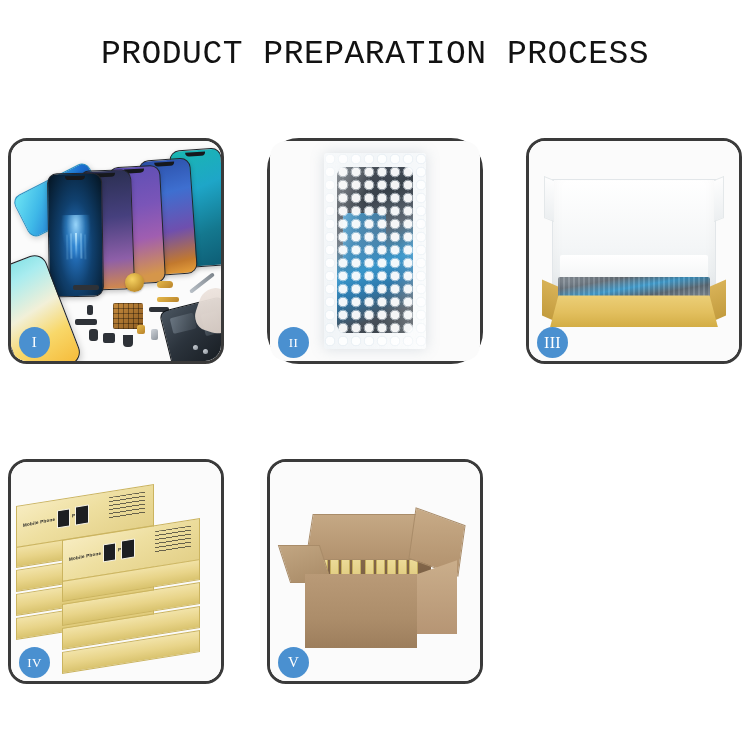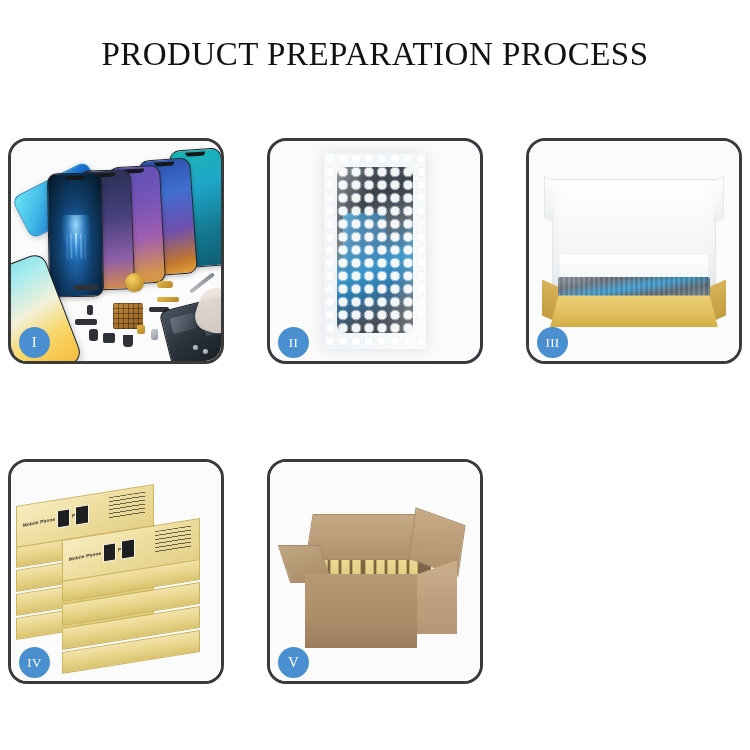--- a/index.html
+++ b/index.html
@@ -25,21 +25,21 @@
     left: 0; top: 0;
     width: 750px;
     text-align: center;
   }
   .title {
     margin-top: 36px;
     font-size: 33px;
     font-weight: 500;
     letter-spacing: 0.5px;
     color: #121212;
-    font-family: Liberation Serif, serif;
+    font-family: Liberation Mono, monospace;
     white-space: nowrap;
   }
   .subtitle {
     margin-top: 9px;
     font-size: 15.5px;
     font-weight: 400;
     color: #1b1b1b;
     letter-spacing: 0.1px;
     white-space: nowrap;
   }
@@ -84,21 +84,21 @@
     background: #4a90d0;
     color: #ffffff;
     font-family: "Liberation Serif", serif;
     font-size: 15px;
     line-height: 31px;
     text-align: center;
     letter-spacing: 0.3px;
     z-index: 6;
   }
   .badge.wide { font-size: 13px; }
-  .badge.xwide { font-size: 13px; }
+  .badge.xwide { font-size: 16px; }
 
   
   .p1 { background: #fafbfb; }
   .p1 .scene { position: absolute; inset: 0; }
 
   .phone-fan {
     position: absolute;
     right: -6px; top: 6px;
     width: 190px; height: 140px;
   }
@@ -203,21 +203,21 @@
     border-radius: 40% 20% 45% 35%;
     transform: rotate(18deg); opacity:.95;
   }
   .tweezer{
     position:absolute; right:6px; top:6px; width:30px; height:4px;
     background: linear-gradient(90deg,#b9c0c7,#7e868e);
     transform: rotate(-38deg); border-radius:2px;
   }
 
   
-  .p2 { background: #3b82f6; }
+  .p2 { background: #3b82f6; border-radius: 32px; }
   .bubble-pack {
     position: absolute;
     left: 50%; top: 50%;
     transform: translate(-50%,-50%);
     width: 102px; height: 196px;
     background: linear-gradient(100deg, rgba(235,240,244,.85), rgba(249,251,252,.9));
     border-radius: 3px;
     box-shadow: 0 0 14px rgba(120,140,160,.25);
     overflow: hidden;
   }

